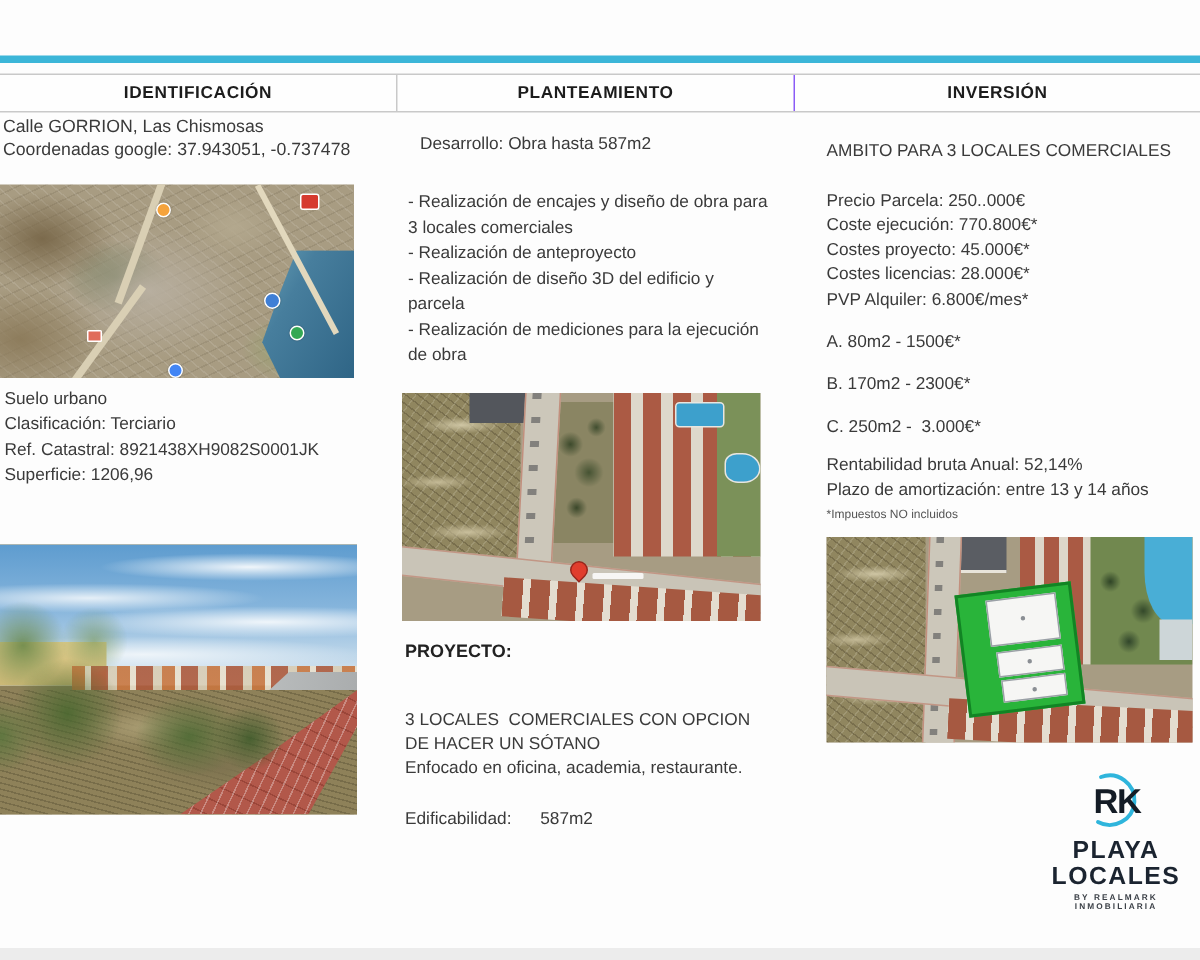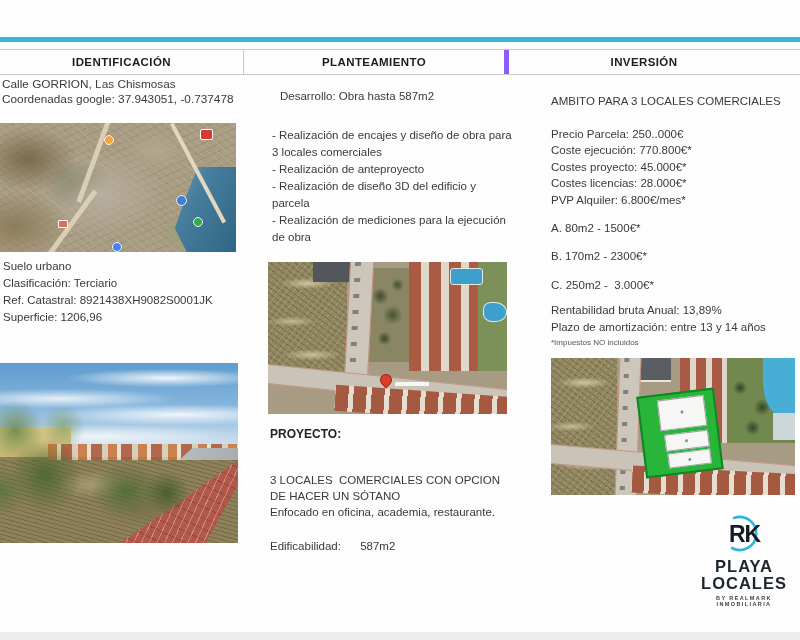--- a/index.html
+++ b/index.html
@@ -6,22 +6,22 @@
   .page{position:relative;width:800px;height:640px;background:#fdfdfd;overflow:hidden;
         font-family:"Liberation Sans",sans-serif;color:#3a3a3a;}
   .abs{position:absolute;}
 
   
   .accent-bar{left:0;top:37px;width:800px;height:5px;background:#3cb6d8;}
   .hrow{left:0;top:49px;width:800px;height:26px;border-top:1px solid #c9c9c9;border-bottom:1px solid #c9c9c9;
         display:flex;background:#fefefe;box-sizing:border-box;}
   .hcell{display:flex;align-items:center;justify-content:center;font-weight:bold;font-size:11.5px;
          letter-spacing:.4px;color:#1c1c1c;box-sizing:border-box;}
-  .hc1{width:244px;border-right:1px solid #c9c9c9;}
-  .hc2{width:265px;border-right:5px solid #8b5cf6;}
+  .hc1{width:265px;border-right:1px solid #c9c9c9;}
+  .hc2{width:265px;border-right:1px solid #8b5cf6;}
   .hc3{width:270px;}
 
   .t{font-size:11.5px;line-height:17px;color:#3a3a3a;}
   .prewrap{white-space:pre-wrap;margin-top:12px;}
   .bold{font-weight:bold;color:#222;}
 
   
   .id-top{left:2px;top:77px;line-height:14.5px;font-size:11.8px;}
   .id-details{left:3px;top:258px;}
 
@@ -260,21 +260,21 @@
     <div>Coste ejecución: 770.800€*</div>
     <div>Costes proyecto: 45.000€*</div>
     <div>Costes licencias: 28.000€*</div>
     <div>PVP Alquiler: 6.800€/mes*</div>
     <div class="prewrap">A. 80m2 - 1500€*</div>
     <div class="prewrap">B. 170m2 - 2300€*</div>
     <div class="prewrap">C. 250m2 -  3.000€*</div>
   </div>
 
   <div class="abs rent t">
-    <div>Rentabilidad bruta Anual: 13,89%</div>
+    <div>Rentabilidad bruta Anual: 52,14%</div>
     <div>Plazo de amortización: entre 13 y 14 años</div>
     <div class="footnote">*Impuestos NO incluidos</div>
   </div>
 
   <div class="abs aer aer2">
     <div class="abs scrub a2-scrub"></div>
     <div class="abs a2-garden"></div>
     <div class="abs a2-poolbig"></div>
     <div class="abs a2-deck"></div>
     <div class="abs pool a2-poolsmall"></div>

